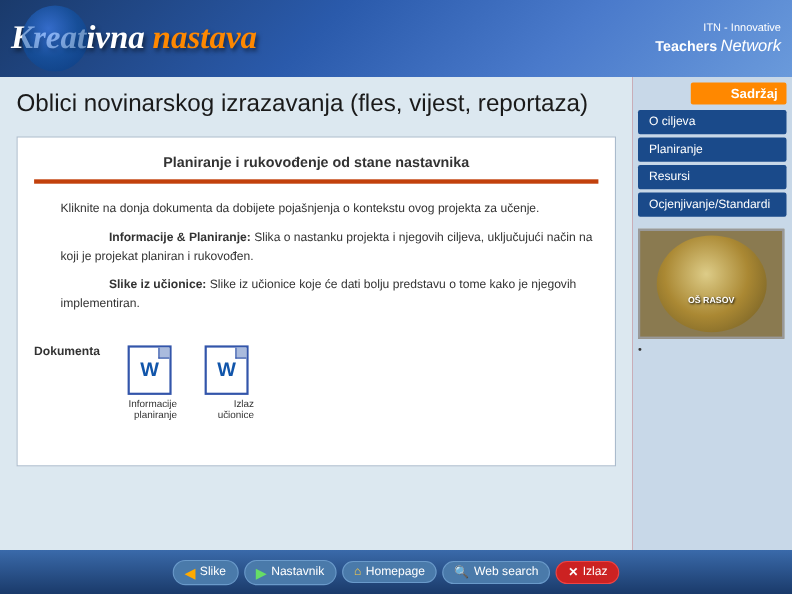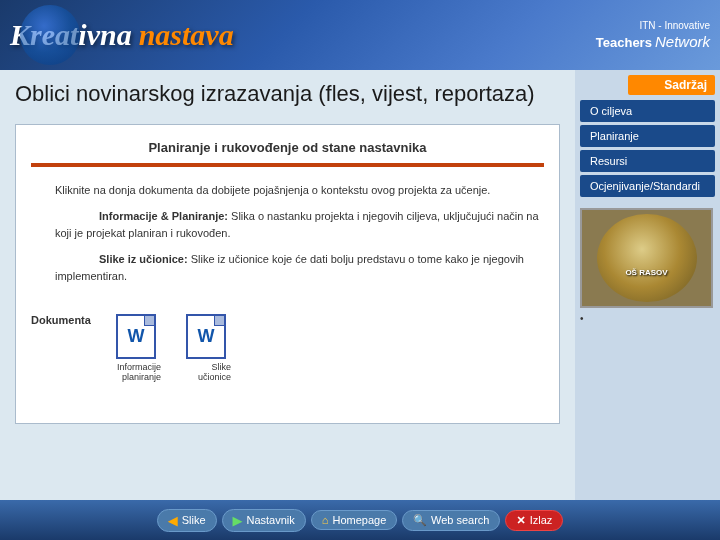--- a/index.html
+++ b/index.html
@@ -311,21 +311,21 @@
           <div class="doc-icon">
             <div class="doc-icon-corner"></div>
           </div>
           <span class="doc-text">Informacije planiranje</span>
         </div>
 
         <div class="doc-item">
           <div class="doc-icon">
             <div class="doc-icon-corner"></div>
           </div>
-          <span class="doc-text">Slike učionice</span>
+          <span class="doc-text">Izlaz učionice</span>
         </div>
       </div>
     </div>
   </div>
 
   <div class="sidebar">
     <div class="sidebar-header">Sadržaj</div>
 
     <div class="sidebar-item">O ciljeva</div>
     <div class="sidebar-item">Planiranje</div>

